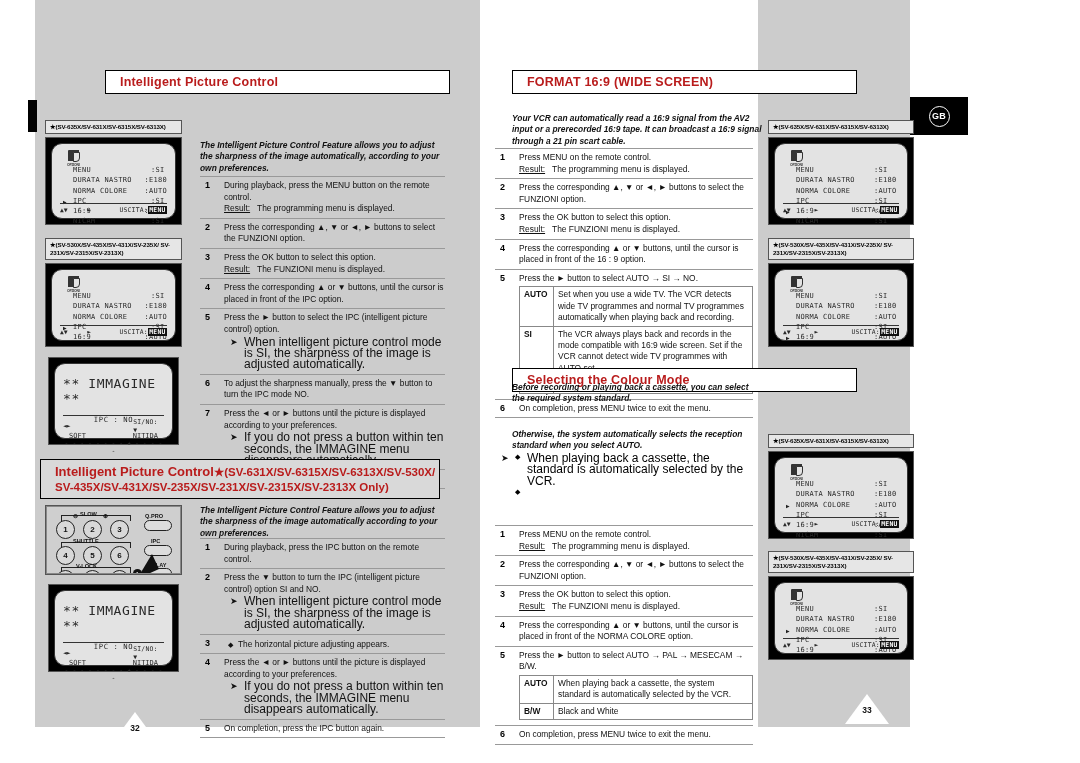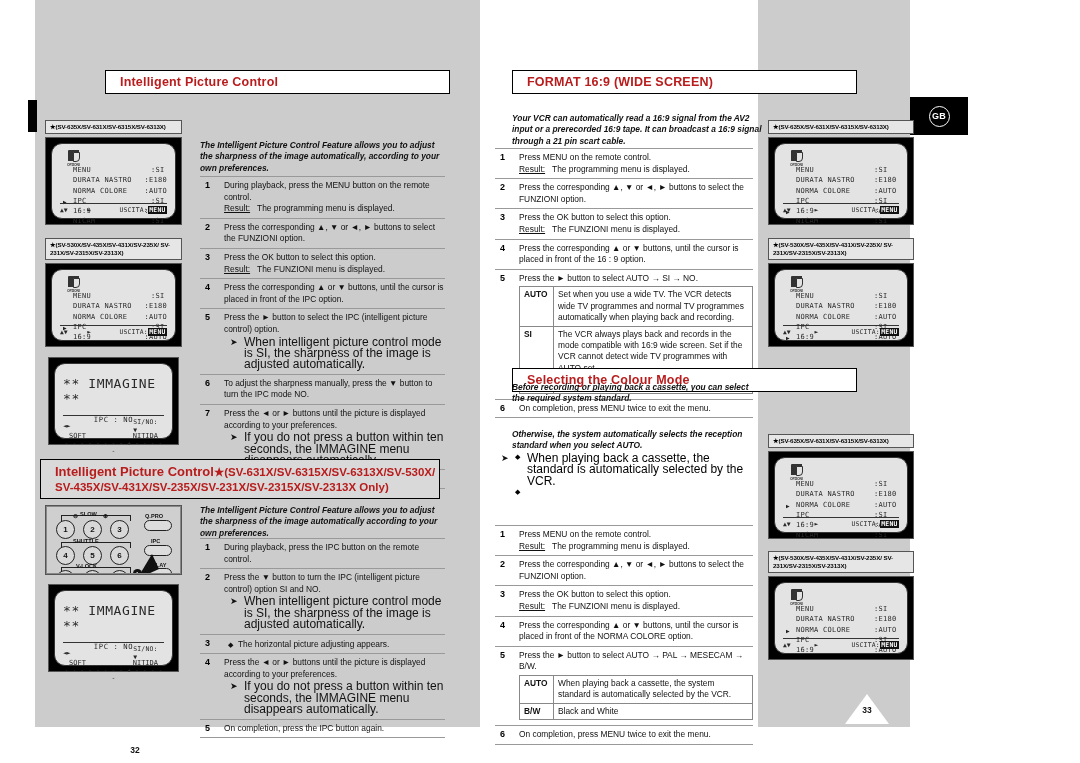--- a/index.html
+++ b/index.html
@@ -419,21 +419,21 @@
             <div class="ntxt">If you do not press a button within ten seconds, the IMMAGINE menu disappears automatically.</div>
           </div></div>
       </div>
     <div class="step">
         <div class="num">5</div>
       <div class="txt">On completion, press the IPC button again.</div>
       </div>
     <div class="endline"></div>
   </div>
 
-  <div class="pagenum" style="left:113px; top:734px;">
+  <div class="pagenum" style="left:113px; top:712px;">
     <span>32</span>
   </div>
 
   <div class="sec-head h1" style="left:512px; top:70px; width:345px; height:24px;">FORMAT 16:9 (WIDE SCREEN)</div>
 
   <div class="intro" style="left:512px; top:113px; width:250px;">Your VCR can automatically read a 16:9 signal from the AV2 input or a prerecorded 16:9 tape. It can broadcast a 16:9 signal through a 21 pin scart cable.</div>
 
   <div class="steps" style="left:495px; top:148px; width:258px;">
     <div class="step first">
         <div class="num">1</div>

